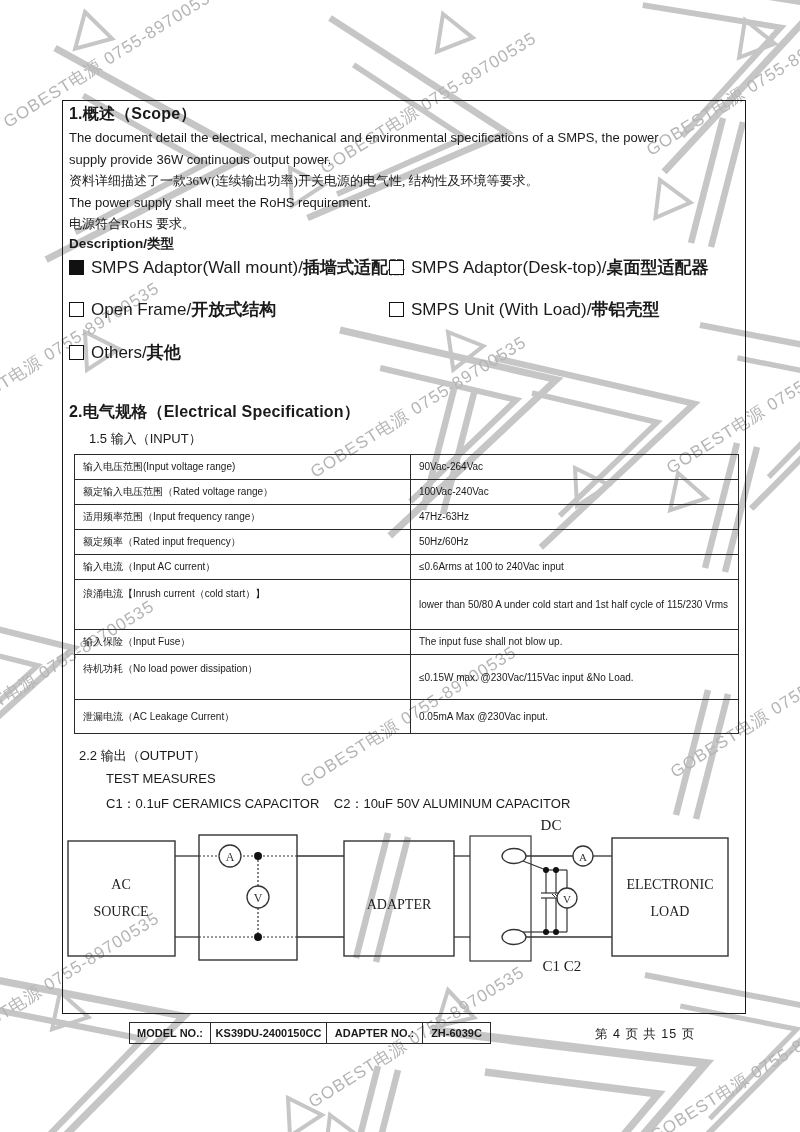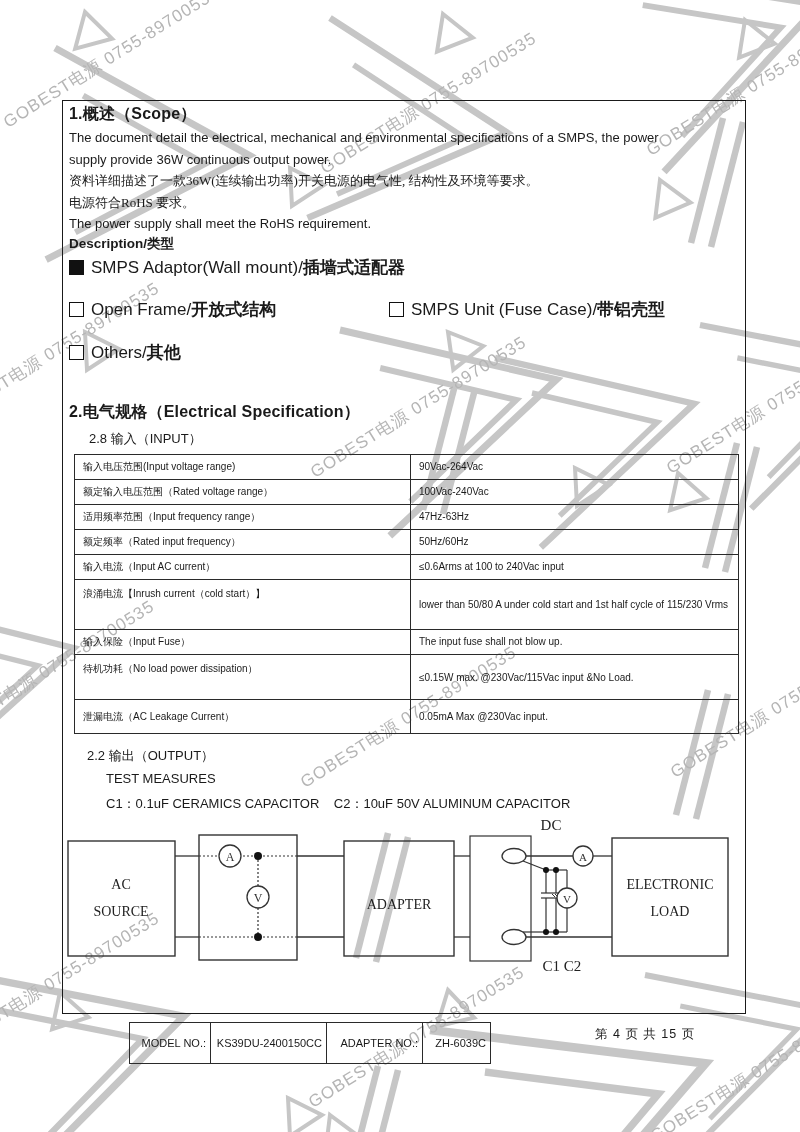--- a/index.html
+++ b/index.html
@@ -39,22 +39,22 @@
   .cb-label b { font-weight:700; }
   
   .spec-table { border-collapse:collapse; table-layout:fixed; width:664px; background:transparent; }
   .spec-table td {
     border:1.2px solid #2a2a2a; font-size:10px; padding:2px 8px;
     vertical-align:middle; line-height:20px; background:transparent;
   }
   
   .foot-table { position:absolute; left:129px; top:1022px; z-index:1; border-collapse:collapse; }
   .foot-table td {
-    border:1.2px solid #2a2a2a; font-size:11px; font-weight:400;
-    text-align:right; padding:14px 4px; white-space:nowrap;
+    border:1.2px solid #2a2a2a; font-size:11px; font-weight:700;
+    text-align:center; padding:4px 4px; white-space:nowrap;
   }
   .page-info { position:absolute; left:595px; top:1026px; z-index:1; font-size:12.5px; letter-spacing:1px; }
   .diagram-svg { position:absolute; left:-1px; top:712px; }
   .pre { white-space:pre; }
 </style>
 </head>
 <body>
 
 <div class="page">
 
@@ -120,45 +120,49 @@
   </div>
 
   <div class="content">
 
     <div class="abs h-sec" style="left:6px;top:3px">1.概述（Scope）</div>
 
     <div class="abs" style="left:6px;top:26px;width:666px">
       <div class="body-line">The document detail the electrical, mechanical and environmental specifications of a SMPS, the power</div>
       <div class="body-line">supply provide 36W continuous output power.</div>
       <div class="body-line zh-line">资料详细描述了一款36W(连续输出功率)开关电源的电气性, 结构性及环境等要求。</div>
+      <div class="body-line">The power supply shall meet the RoHS requirement.</div>
       <div class="body-line zh-line">电源符合RoHS 要求。</div>
-      <div class="body-line">The power supply shall meet the RoHS requirement.</div>
     </div>
 
     <div class="abs desc-label" style="left:6px;top:134px">Description/类型</div>
 
     <div class="cb-item" style="left:6px;top:155px">
       <span class="cb-box checked"></span>
       <span class="cb-label"><span>SMPS Adaptor(Wall mount)/</span><b>插墙式适配器</b></span>
     </div>
+    <div class="cb-item" style="left:326px;top:155px">
+      <span class="cb-box"></span>
+      <span class="cb-label"><span>SMPS Adaptor(Desk-top)/</span><b>桌面型适配器</b></span>
+    </div>
     <div class="cb-item" style="left:6px;top:197px">
       <span class="cb-box"></span>
       <span class="cb-label"><span>Open Frame/</span><b>开放式结构</b></span>
     </div>
     <div class="cb-item" style="left:326px;top:197px">
       <span class="cb-box"></span>
-      <span class="cb-label"><span>SMPS Unit (Fuse Case)/</span><b>带铝壳型</b></span>
+      <span class="cb-label"><span>SMPS Unit (With Load)/</span><b>带铝壳型</b></span>
     </div>
     <div class="cb-item" style="left:6px;top:240px">
       <span class="cb-box"></span>
       <span class="cb-label"><span>Others/</span><b>其他</b></span>
     </div>
 
     <div class="abs h-sec" style="left:6px;top:301px">2.电气规格（Electrical Specification）</div>
-    <div class="abs sub-head" style="left:26px;top:329px">2.8 输入（INPUT）</div>
+    <div class="abs sub-head" style="left:26px;top:329px">1.5 输入（INPUT）</div>
 
     <table class="spec-table abs" style="left:11px;top:353px">
       <colgroup>
           <col style="width:336px">
           <col style="width:328px">
         </colgroup>
       <tbody>
           <tr style="height:25px">
         <td>输入电压范围(Input voltage range)</td>
         <td>90Vac-264Vac</td>
@@ -191,21 +195,21 @@
         <td style="vertical-align:top;padding-top:4px">待机功耗（No load power dissipation）</td>
         <td style="line-height:21px">≤0.15W max. @230Vac/115Vac input &amp;No Load.</td>
       </tr>
       <tr style="height:34px">
         <td>泄漏电流（AC Leakage Current）</td>
         <td>0.05mA Max @230Vac input.</td>
       </tr>
     </tbody>
       </table>
 
-    <div class="abs sub-head" style="left:24px;top:646px">2.2  输出（OUTPUT）</div>
+    <div class="abs sub-head" style="left:16px;top:646px">2.2  输出（OUTPUT）</div>
     <div class="abs sub-head" style="left:43px;top:670px">TEST MEASURES</div>
     <div class="abs sub-head pre" style="left:43px;top:694px">C1：0.1uF CERAMICS CAPACITOR    C2：10uF 50V ALUMINUM CAPACITOR</div>
 
     <svg class="diagram-svg" width="684" height="175" viewBox="0 0 684 175" font-family="Liberation Serif, serif" fill="none" stroke="#333">
 
       <rect x="6" y="28" width="107" height="115" stroke-width="1.4"></rect>
       <rect x="137" y="22" width="98" height="125" stroke-width="1.4"></rect>
       <rect x="282" y="28" width="110" height="115" stroke-width="1.4"></rect>
       <rect x="408" y="23" width="61" height="125" stroke-width="1.2"></rect>
       <rect x="550" y="25" width="116" height="118" stroke-width="1.4"></rect>

